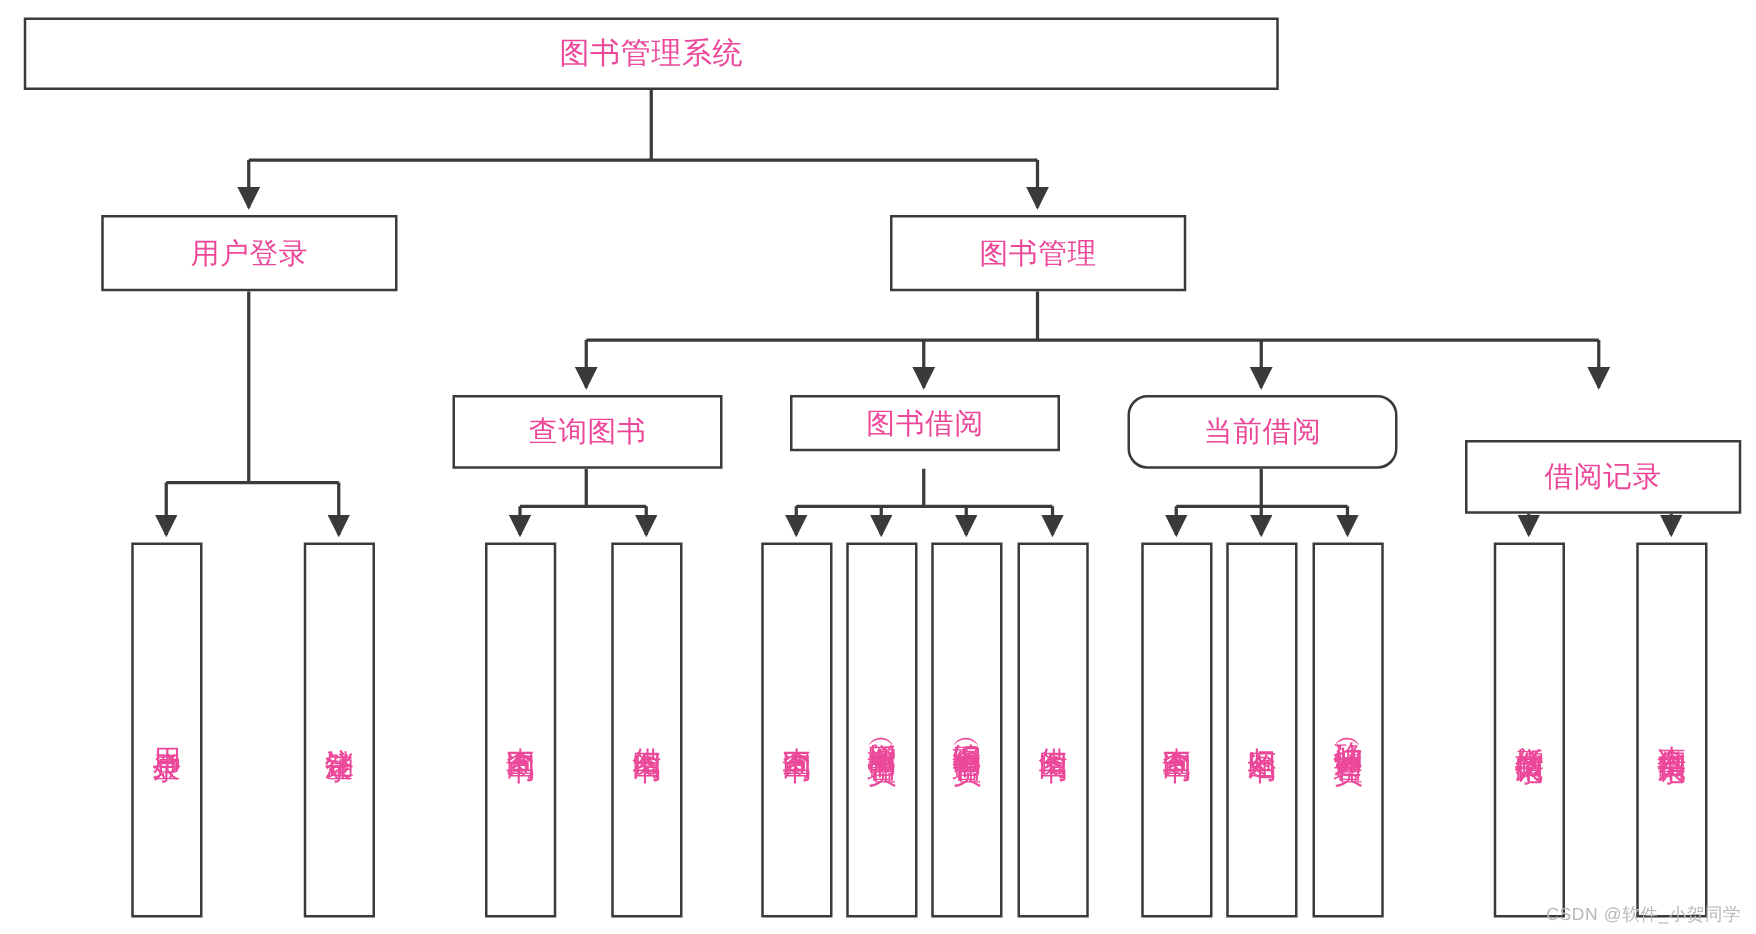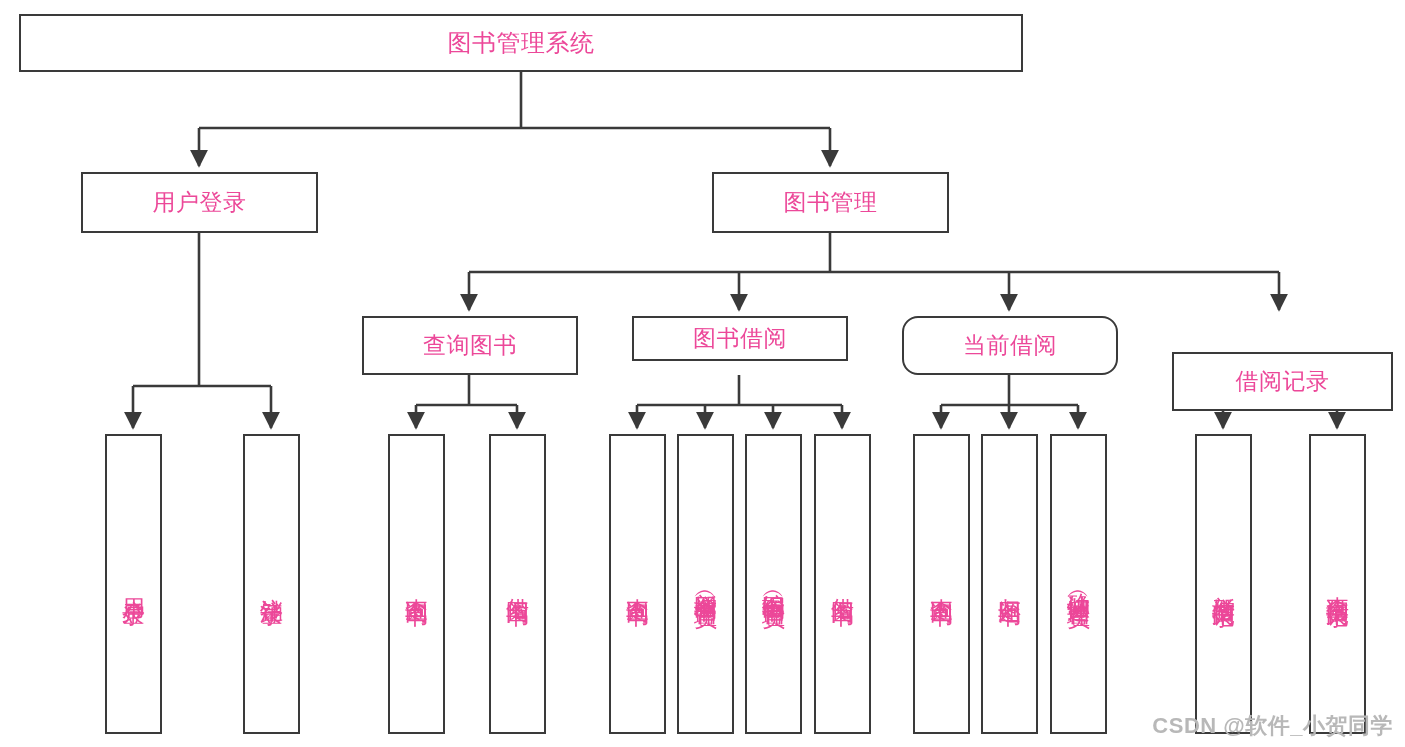--- a/index.html
+++ b/index.html
@@ -56,26 +56,25 @@
     text-align: center;
     white-space: nowrap;
   }
   .node-root {
     font-size: 24px;
   }
   #watermark {
     position: absolute;
     right: 12px;
     bottom: 6px;
-    font-size: 22px;
+    font-size: 14px;
     color: #b8b8b8;
     letter-spacing: 0.5px;
     white-space: nowrap;
     z-index: 5;
-    font-weight: bold;
   }
 </style>
 </head>
 <body>
 
 <div id="diagram-root">
 
   <svg id="edge-layer" viewBox="0 0 1405 747" width="1405" height="747" xmlns="http://www.w3.org/2000/svg">
     <defs>
       <marker id="arrow" viewBox="0 0 10 10" refX="9" refY="5" markerWidth="7" markerHeight="7" orient="auto-start-reverse">

